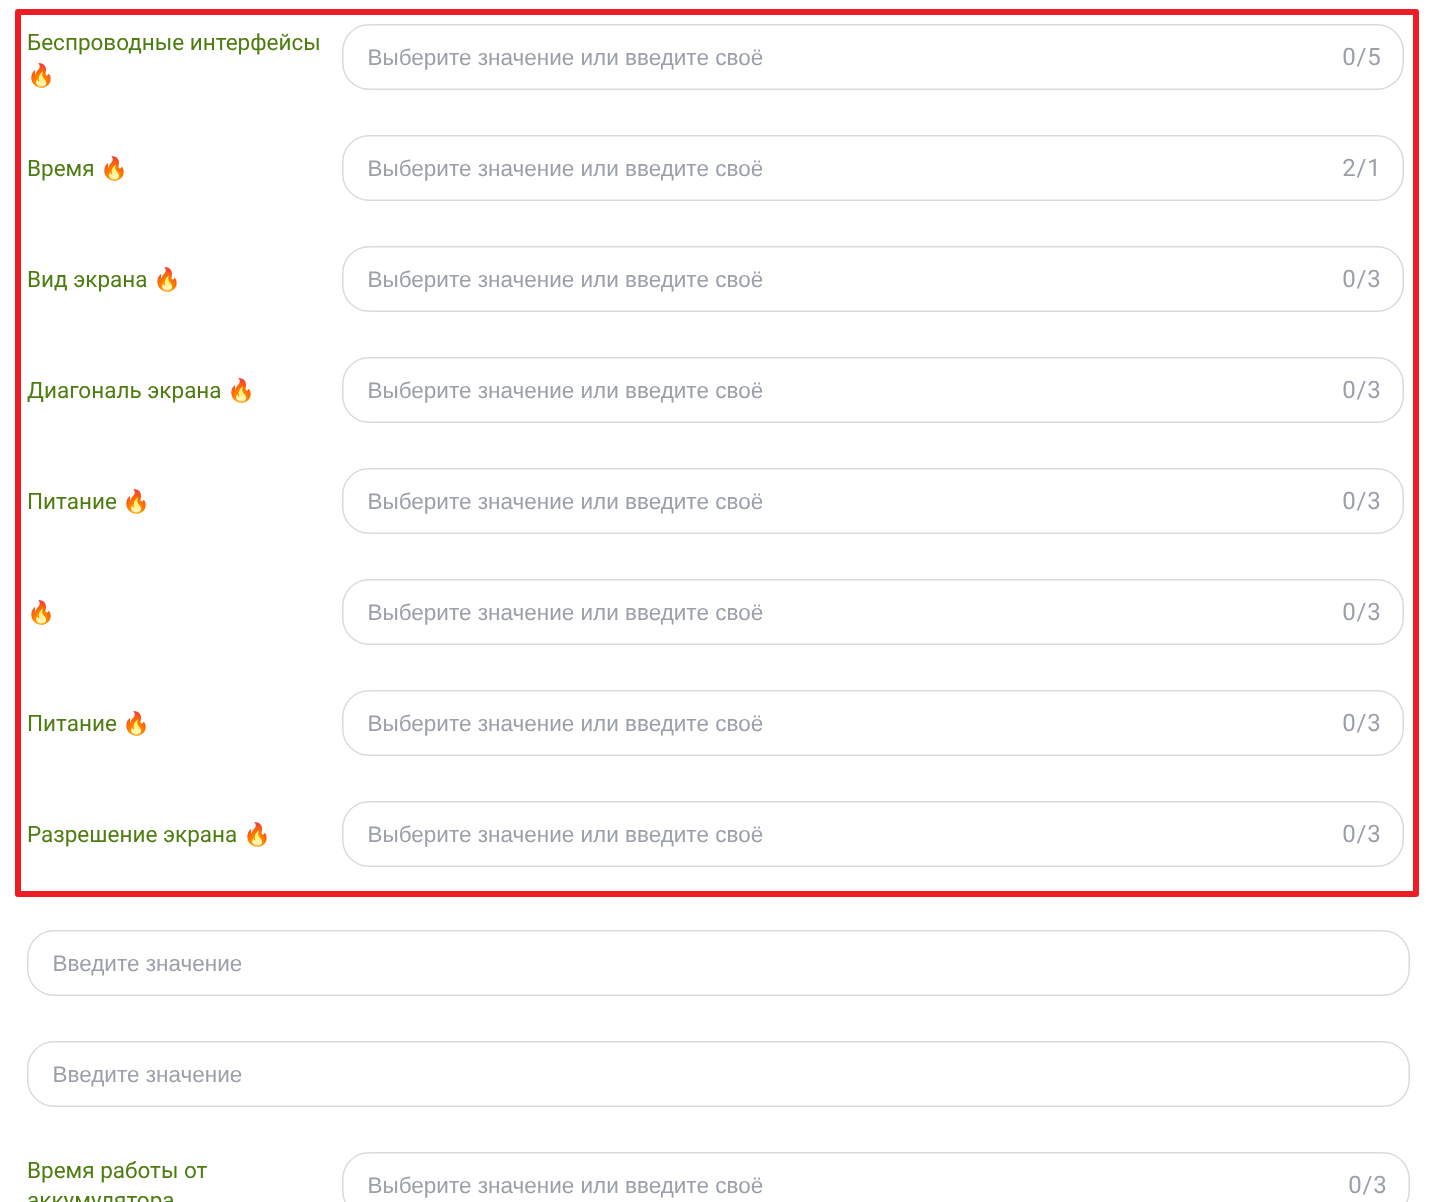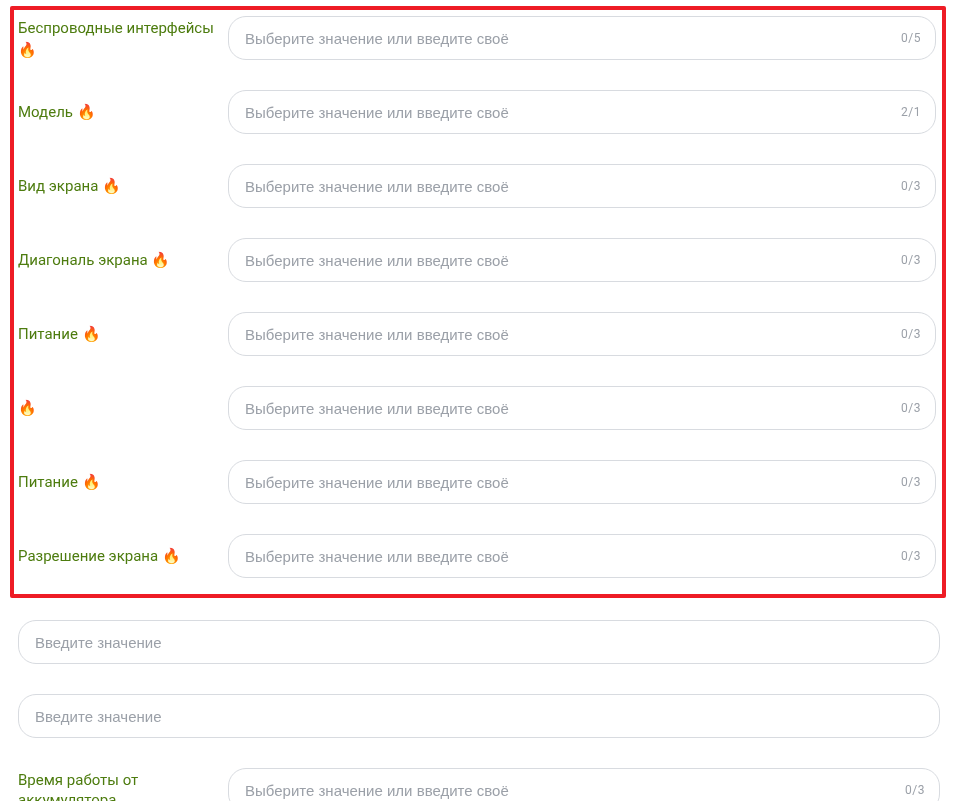--- a/index.html
+++ b/index.html
@@ -70,21 +70,21 @@
       background: transparent;
     }
     .field-input::placeholder {
       color: #9ba0a8;
     }
     .counter {
       position: absolute;
       right: 14px;
       top: 50%;
       transform: translateY(-50%);
-      font-size: 12px;
+      font-size: 16px;
       color: #9ba0a8;
       letter-spacing: 0.5px;
     }
   </style>
 </head>
 <body>
 
 <div class="form-rows">
 
   <div class="highlight-box">
@@ -97,21 +97,21 @@
       <div class="input-cell">
         <div class="field">
           <input class="field-input" placeholder="Выберите значение или введите своё" style="">
           <span class="counter">0/5</span>
         </div>
       </div>
     </div>
 
     <div class="form-row">
       <div class="label-cell">
-        <span class="label-text">Модель</span>
+        <span class="label-text">Время</span>
         <span class="fire-icon">🔥</span>
       </div>
       <div class="input-cell">
         <div class="field">
           <input class="field-input" placeholder="Выберите значение или введите своё" style="">
           <span class="counter">2/1</span>
         </div>
       </div>
     </div>
 

